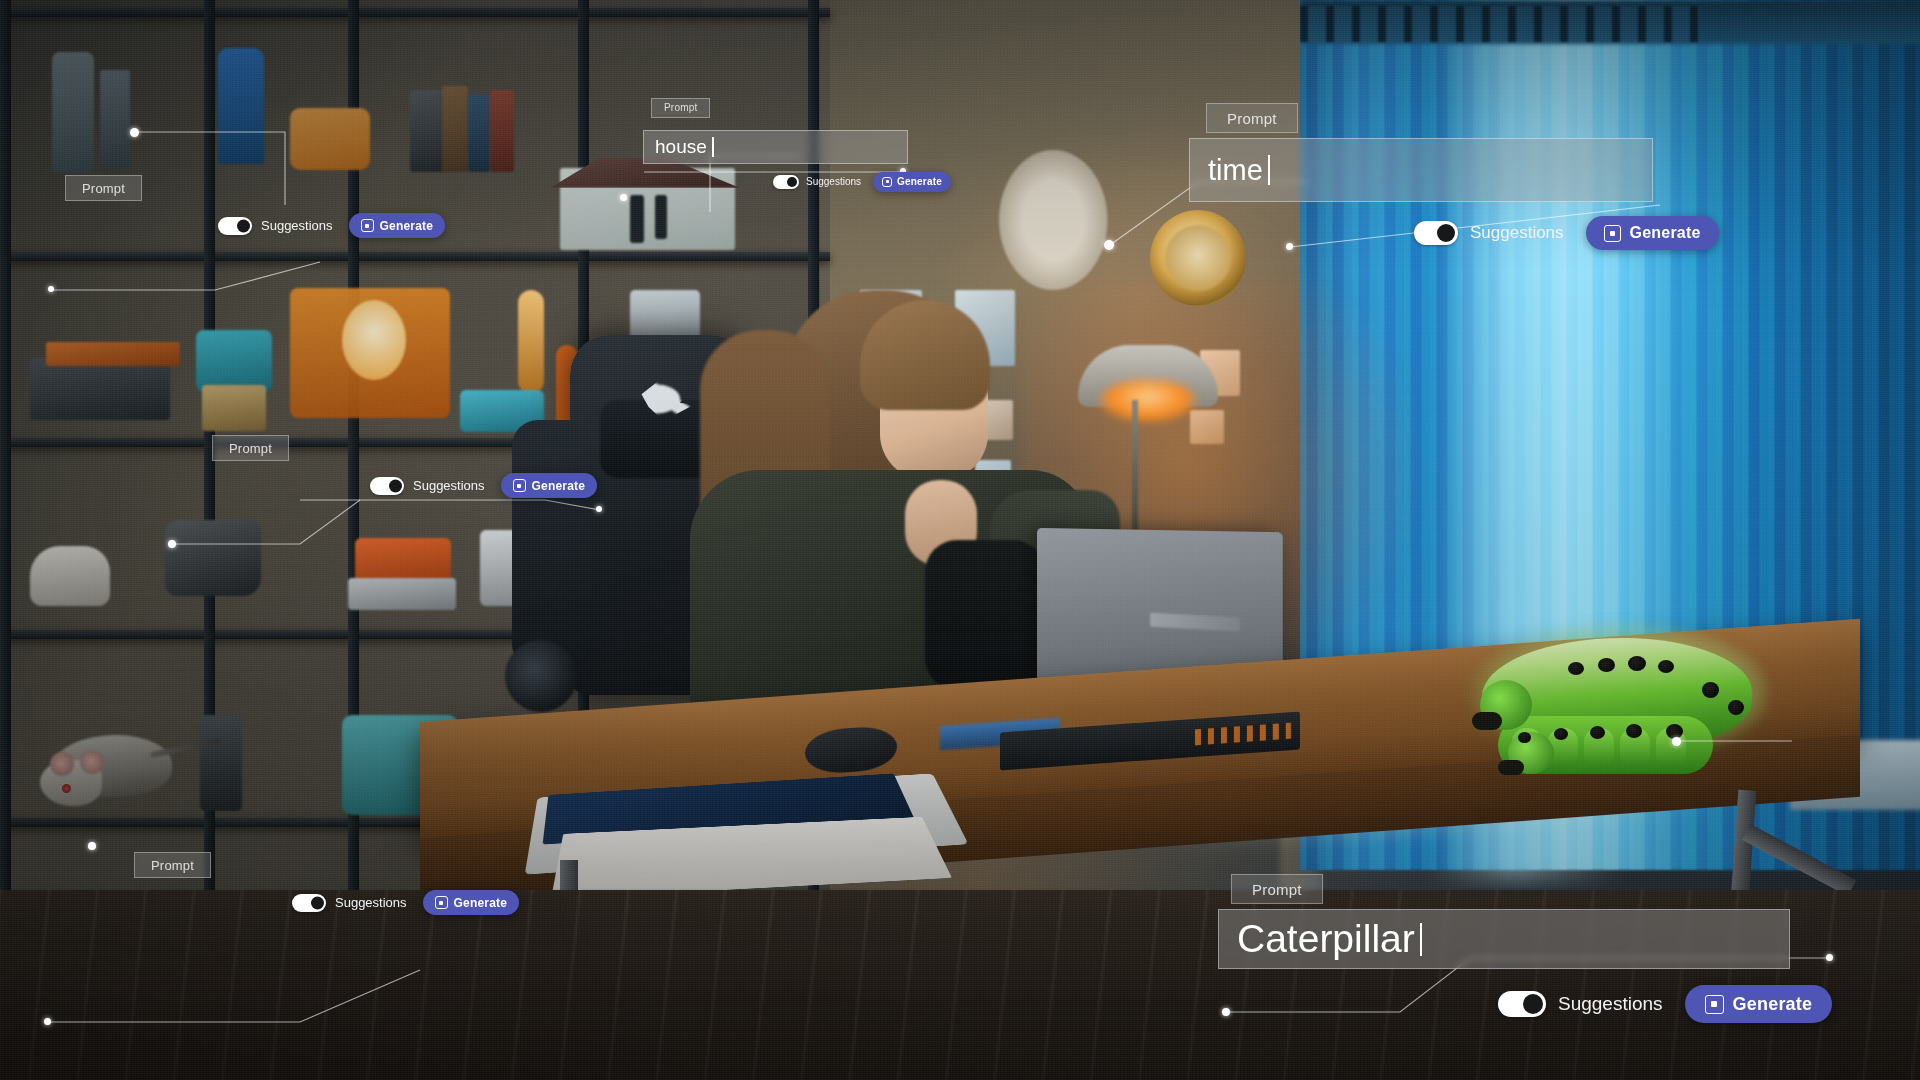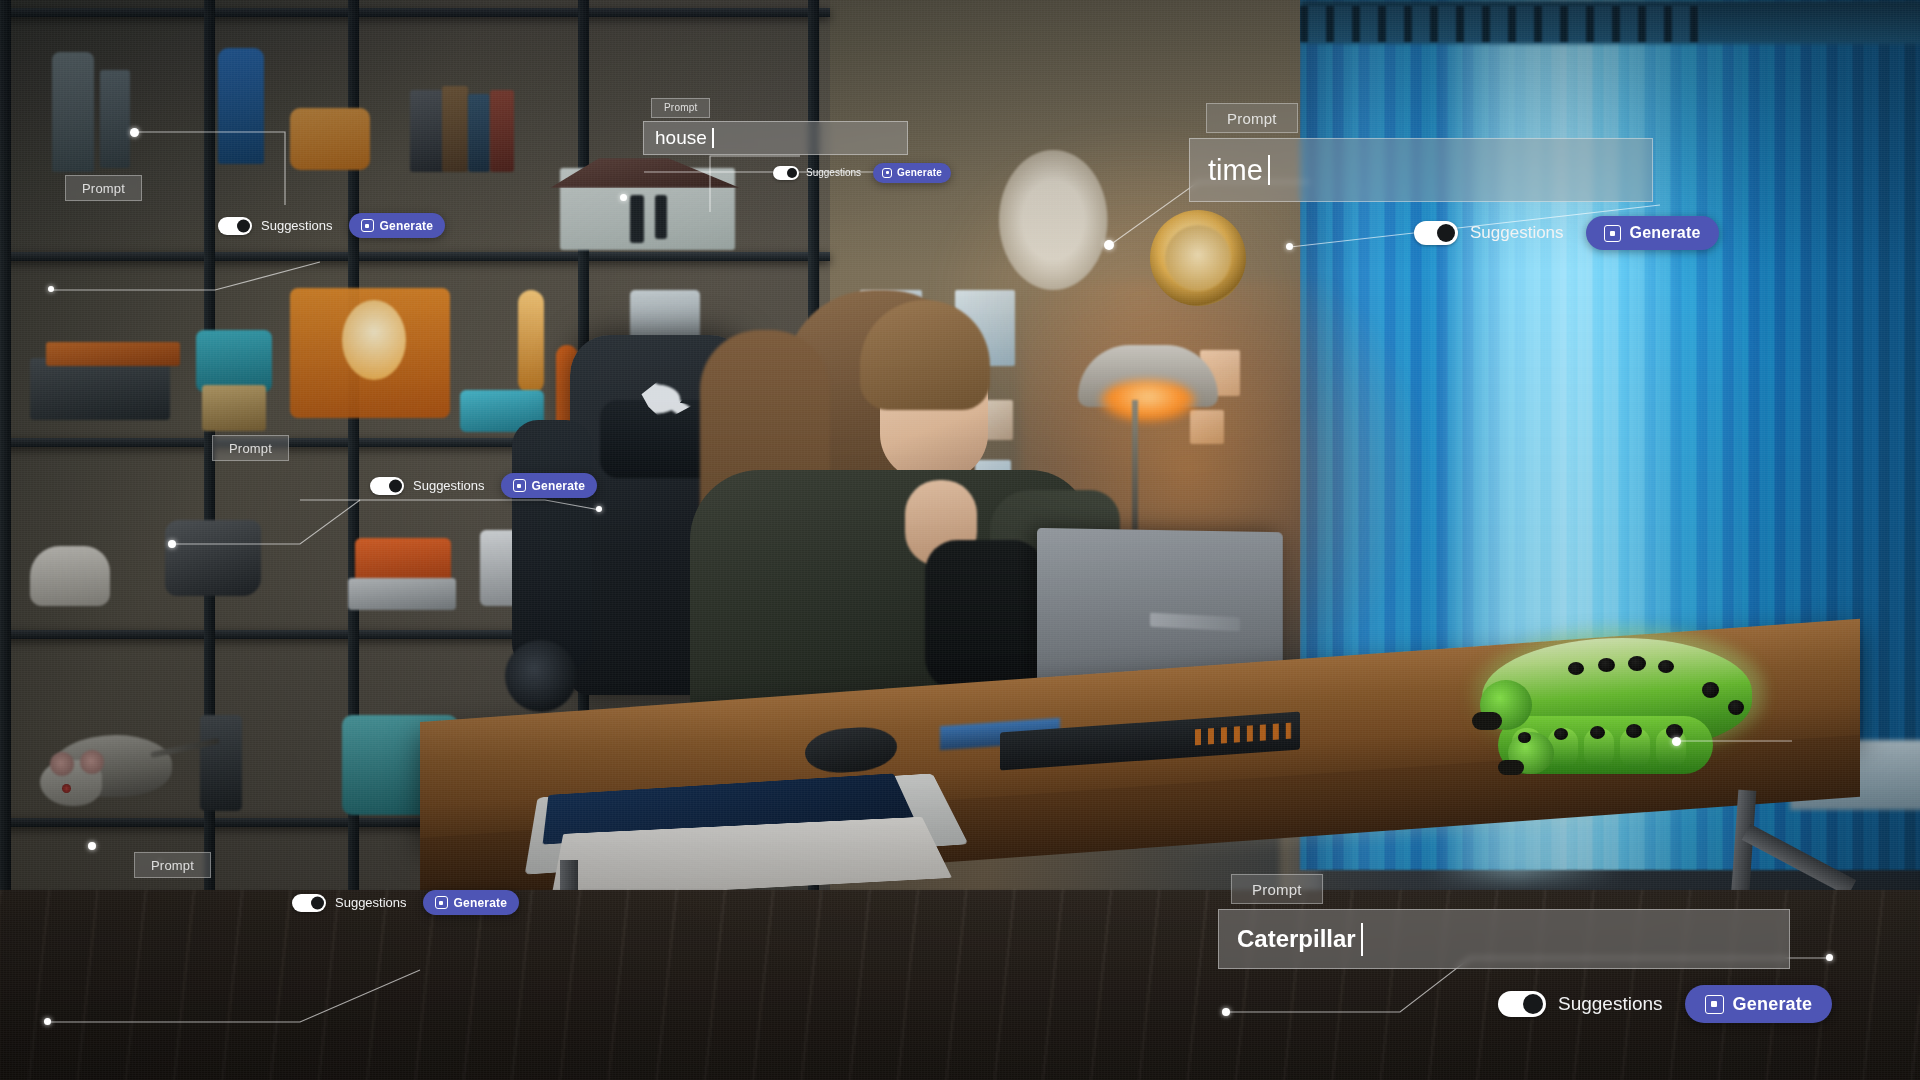--- a/index.html
+++ b/index.html
@@ -745,21 +745,21 @@
           <span class="gen-ico">
               <i></i>
             </span>
           <span class="gen-label">Generate</span>
         </span>
       </div>
     </div>
 
     <div class="widget sz-sm" style="left:643px;top:97px;width:270px;">
       <div class="prompt-label" style="margin-left:8px;">Prompt</div>
-      <div class="prompt-field" style="width:265px;margin-top:3px;">
+      <div class="prompt-field" style="width:265px;margin-top:12px;">
         <span class="prompt-text">house</span>
         <span class="caret"></span>
       </div>
       <div class="ctl-row" style="margin-top:8px;margin-left:130px;">
         <span class="switch">
           <span class="knob"></span>
         </span>
         <span class="sugg-label">Suggestions</span>
         <span class="gen-btn">
           <span class="gen-ico">
@@ -818,21 +818,21 @@
               <i></i>
             </span>
           <span class="gen-label">Generate</span>
         </span>
       </div>
     </div>
 
     <div class="widget sz-lg" style="left:1218px;top:874px;width:578px;">
       <div class="prompt-label" style="margin-left:13px;">Prompt</div>
       <div class="prompt-field" style="width:572px;height:60px;margin-top:5px;">
-        <span class="prompt-text" style="font-size:24px;font-weight:bold;">Caterpillar</span>
+        <span class="prompt-text" style="font-size:39px;">Caterpillar</span>
         <span class="caret" style="height:33px;"></span>
       </div>
       <div class="ctl-row" style="margin-top:16px;margin-left:280px;">
         <span class="switch" style="width:48px;height:26px;">
           <span class="knob" style="width:20px;height:20px;right:3px;"></span>
         </span>
         <span class="sugg-label" style="font-size:19px;">Suggestions</span>
         <span class="gen-btn" style="height:38px;padding:0 20px;">
           <span class="gen-ico" style="width:19px;height:19px;">
               <i style="width:6px;height:6px;"></i>

